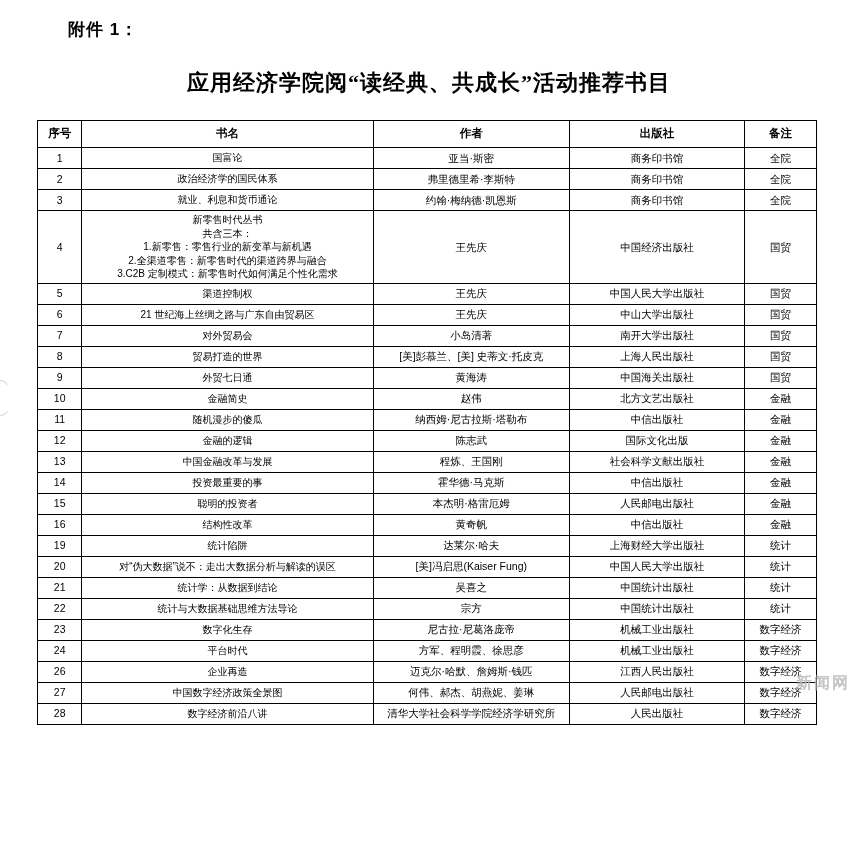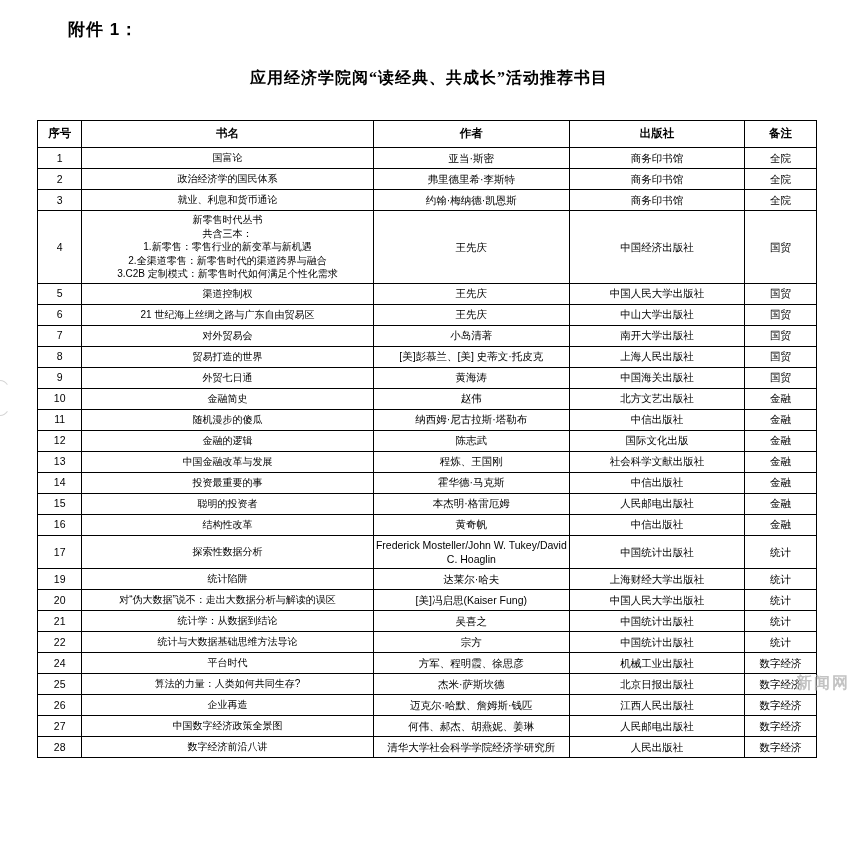--- a/index.html
+++ b/index.html
@@ -29,21 +29,21 @@
     font-size: 17px;
     font-weight: bold;
     letter-spacing: 1px;
   }
   .doc-title {
     position: absolute;
     left: 4px;
     right: 0;
     top: 68px;
     text-align: center;
-    font-size: 16px;
+    font-size: 22px;
     font-weight: bold;
     font-family: "Liberation Serif", serif;
     letter-spacing: 1px;
   }
   table.booklist {
     position: absolute;
     left: 37px;
     top: 120px;
     border-collapse: collapse;
     width: 780px;
@@ -247,27 +247,20 @@
           <td>金融</td>
         </tr>
         <tr>
           <td>16</td>
           <td class="cell-title">结构性改革</td>
           <td>黄奇帆</td>
           <td>中信出版社</td>
           <td>金融</td>
         </tr>
         <tr>
-          <td>17</td>
-          <td class="cell-title">探索性数据分析</td>
-          <td>Frederick Mosteller/John W. Tukey/David C. Hoaglin</td>
-          <td>中国统计出版社</td>
-          <td>统计</td>
-        </tr>
-        <tr>
           <td>19</td>
           <td class="cell-title">统计陷阱</td>
           <td>达莱尔·哈夫</td>
           <td>上海财经大学出版社</td>
           <td>统计</td>
         </tr>
         <tr>
           <td>20</td>
           <td class="cell-title">对“伪大数据”说不：走出大数据分析与解读的误区</td>
           <td>[美]冯启思(Kaiser Fung)</td>
@@ -282,34 +275,34 @@
           <td>统计</td>
         </tr>
         <tr>
           <td>22</td>
           <td class="cell-title">统计与大数据基础思维方法导论</td>
           <td>宗方</td>
           <td>中国统计出版社</td>
           <td>统计</td>
         </tr>
         <tr>
+          <td>23</td>
+          <td class="cell-title">数字化生存</td>
+          <td>尼古拉·尼葛洛庞帝</td>
+          <td>机械工业出版社</td>
+          <td>数字经济</td>
+        </tr>
+        <tr>
           <td>24</td>
           <td class="cell-title">平台时代</td>
           <td>方军、程明霞、徐思彦</td>
           <td>机械工业出版社</td>
           <td>数字经济</td>
         </tr>
         <tr>
-          <td>25</td>
-          <td class="cell-title">算法的力量：人类如何共同生存?</td>
-          <td>杰米·萨斯坎德</td>
-          <td>北京日报出版社</td>
-          <td>数字经济</td>
-        </tr>
-        <tr>
           <td>26</td>
           <td class="cell-title">企业再造</td>
           <td>迈克尔·哈默、詹姆斯·钱匹</td>
           <td>江西人民出版社</td>
           <td>数字经济</td>
         </tr>
         <tr>
           <td>27</td>
           <td class="cell-title">中国数字经济政策全景图</td>
           <td>何伟、郝杰、胡燕妮、姜琳</td>

